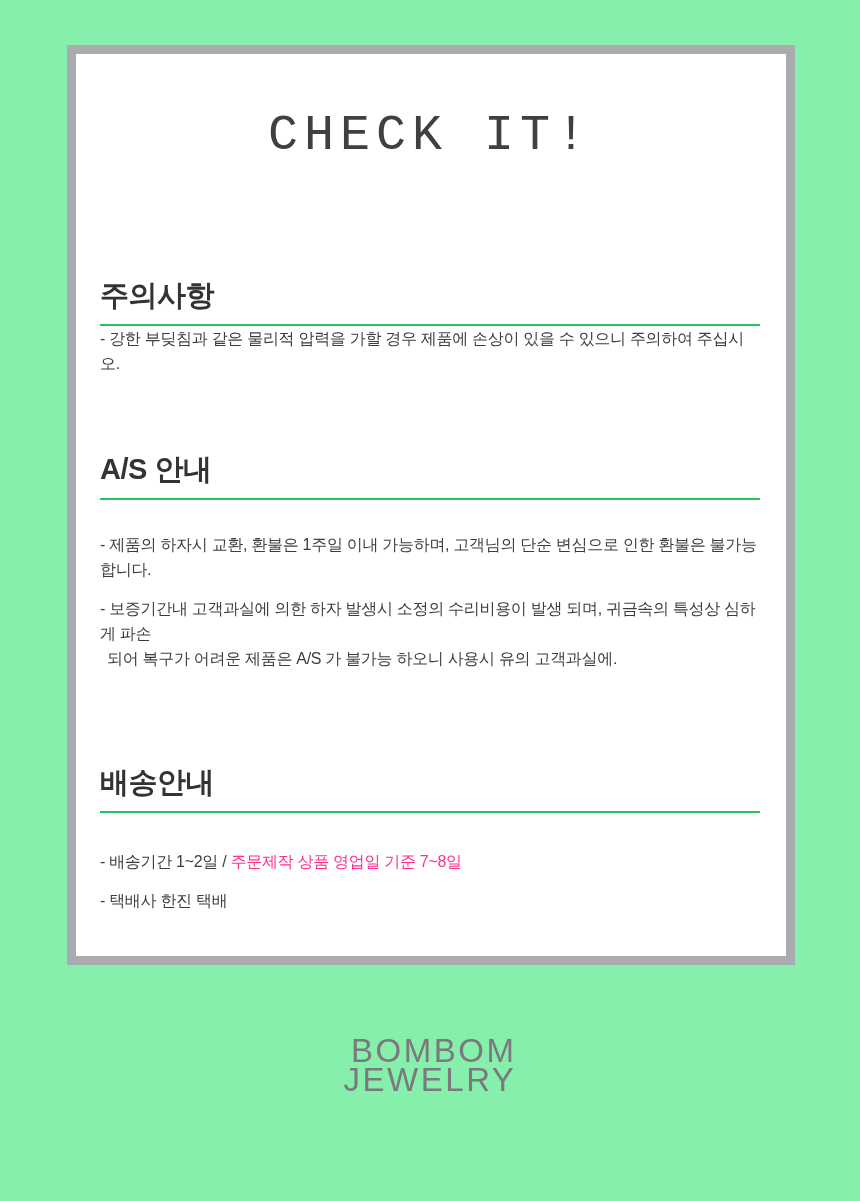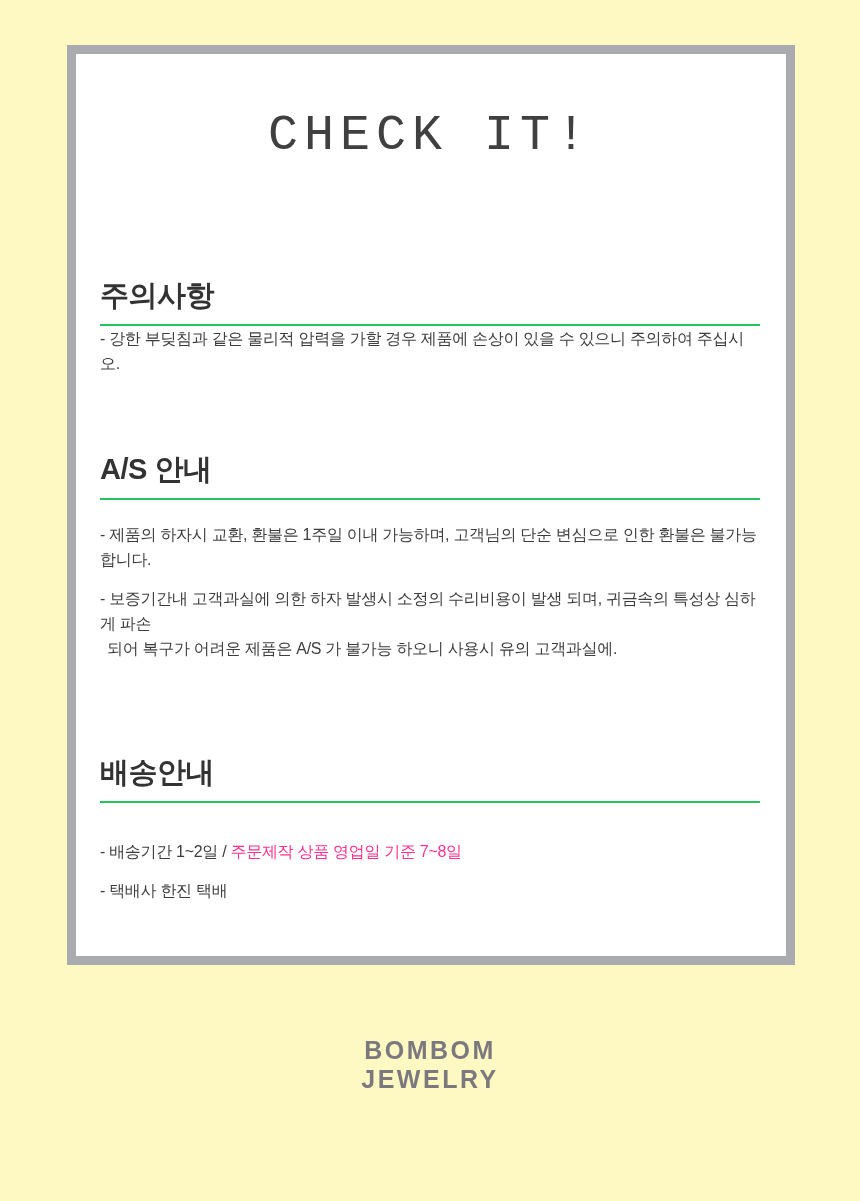--- a/index.html
+++ b/index.html
@@ -5,21 +5,21 @@
   html, body {
     margin: 0;
     padding: 0;
     background: #ffffff;
     font-family: "Liberation Sans", sans-serif;
   }
   .canvas {
     position: relative;
     width: 860px;
     height: 1201px;
-    background: #fef9c3;
+    background: #86efac;
     overflow: hidden;
   }
   .frame {
     position: absolute;
     left: 67px;
     top: 45px;
     width: 728px;
     height: 920px;
     border: 9px solid #a9abae;
     box-sizing: border-box;
@@ -55,38 +55,38 @@
   .items { margin-top: 0; }
   .item {
     margin: 0;
     font-size: 16px;
     font-weight: 500;
     color: #3d3d3d;
     line-height: 25px;
     letter-spacing: -0.3px;
   }
   .sec-caution .item.first { }
-  .sec-as .item.first { margin-top: 22px; }
+  .sec-as .item.first { margin-top: 32px; }
   .sec-shipping .item.first { margin-top: 36px; }
   .item.gap-s { margin-top: 14px; }
   .item .indent2 { padding-left: 7px; display: block; }
   .highlight { color: #ff2f8e; text-align: center; }
   .logo {
     position: absolute;
     top: 1036px;
     left: 0;
     width: 100%;
     text-align: center;
     color: #7b797d;
   }
   .logo-inner {
     display: inline-block;
-    text-align: center;
-    font-size: 25px;
-    font-weight: 700;
+    text-align: right;
+    font-size: 33px;
+    font-weight: 400;
     letter-spacing: 2.5px;
     line-height: 29px;
   }
 </style>
 </head>
 <body>
 
 <div class="canvas">
 
   <div class="frame">

